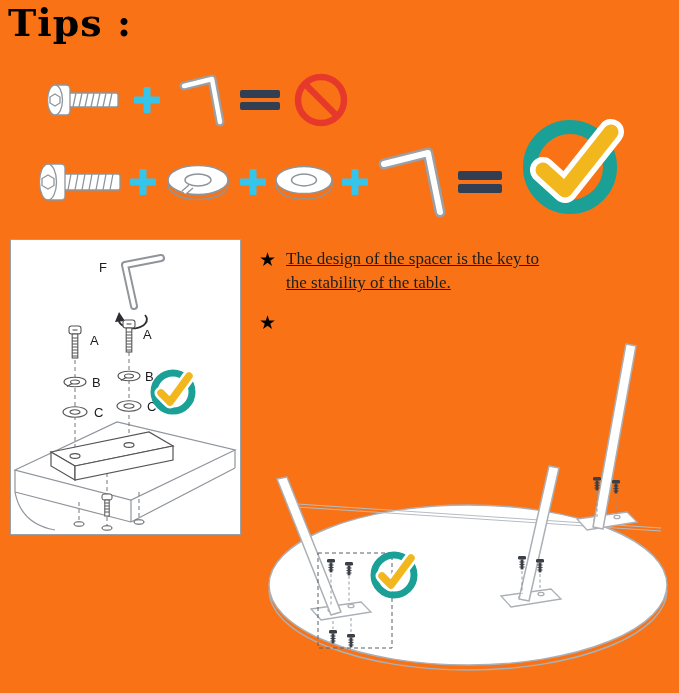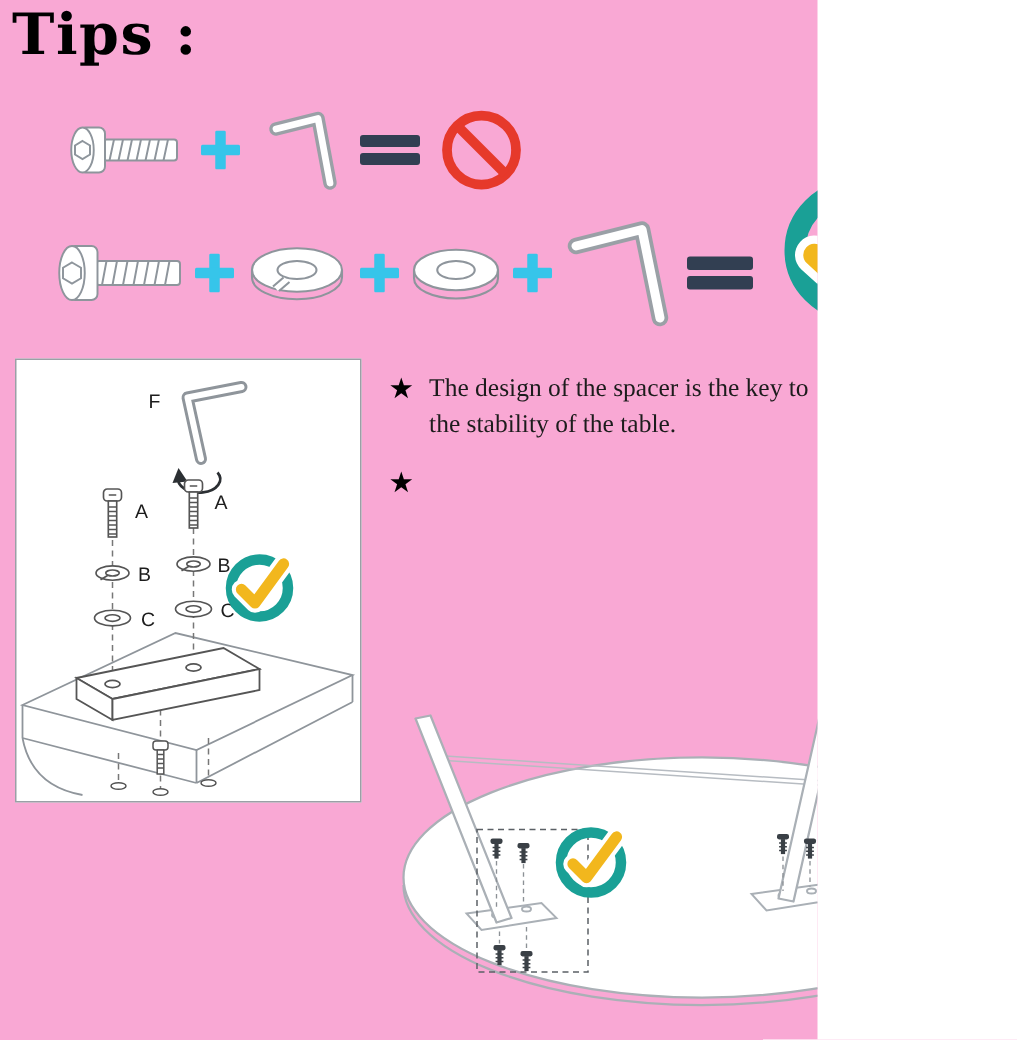--- a/index.html
+++ b/index.html
@@ -1,29 +1,29 @@
 <!DOCTYPE html>
 <html><head>
 <meta charset="utf-8">
 <style>
   html,body{margin:0;padding:0;background:#fff;}
-  .page{position:relative;width:545px;height:693px;background:#f9a8d4;overflow:hidden;
+  .page{position:relative;width:679px;height:693px;background:#f97316;overflow:hidden;
         font-family:"Liberation Serif", serif;}
   .title{position:absolute;left:8px;top:0px;margin:0;font-family:"DejaVu Serif", serif;
          font-weight:bold;font-size:38px;color:#000;letter-spacing:1px;}
   .row{position:absolute;display:flex;align-items:center;}
   .row-wrong{left:46px;top:71px;height:58px;gap:12px;}
   .row-right{left:38px;top:145px;height:74px;gap:6px;}
   .check-big{position:absolute;left:513px;top:110px;}
   .detail-panel{position:absolute;left:10px;top:239px;width:231px;height:296px;
                 border:1px solid #9aa0a6;box-sizing:border-box;background:#fff;}
   .notes{position:absolute;left:259px;top:247px;width:414px;}
   .note{display:flex;align-items:flex-start;gap:10px;margin-bottom:15px;}
   .star{font-family:"DejaVu Sans", sans-serif;font-size:19px;line-height:24px;color:#000;}
-  .note-text{margin:0;font-size:17px;line-height:24px;color:#1c1c1c;white-space:pre-line;}
+  .note-text{margin:0;font-size:17px;line-height:24px;color:#1c1c1c;white-space:pre-line;text-decoration:underline;}
   .table-illustration{position:absolute;left:235px;top:338px;}
   svg{display:block;}
   .lbl{font-family:"Liberation Sans", sans-serif;font-size:13px;fill:#1c1c1c;}
 </style>
 </head>
 <body>
 
 <div class="page">
 
   <h1 class="title">Tips :</h1>

